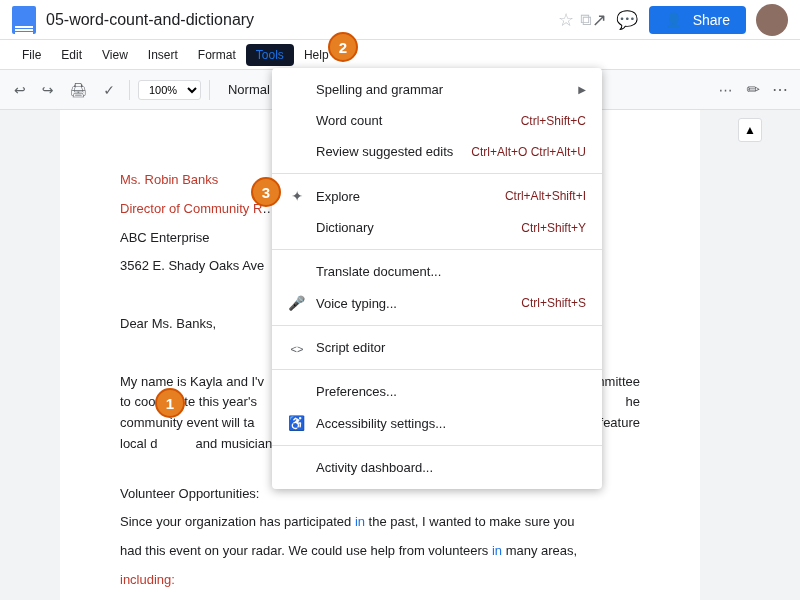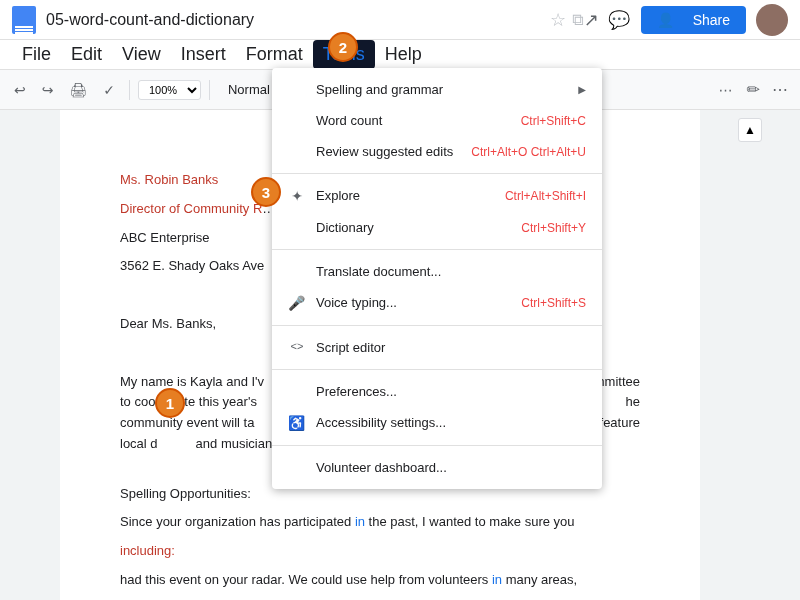--- a/index.html
+++ b/index.html
@@ -10,29 +10,29 @@
       display: flex; align-items: center; background: white;
       padding: 8px 12px; border-bottom: 1px solid #e0e0e0;
       height: 40px;
     }
     .doc-icon { width: 24px; height: 28px; background: #4285f4; border-radius: 2px; margin-right: 10px; position: relative; flex-shrink: 0; }
     .doc-icon::after { content: ''; position: absolute; bottom: 3px; left: 3px; right: 3px; height: 2px; background: white; box-shadow: 0 -3px 0 white, 0 3px 0 white; }
     .doc-title { font-size: 16px; color: #202124; flex: 1; }
     .star-icon { color: #bdc1c6; font-size: 18px; }
     .folder-icon { color: #bdc1c6; font-size: 16px; }
     .header-right { display: flex; align-items: center; gap: 10px; margin-left: auto; }
-    .share-btn { background: #1a73e8; color: white; border: none; border-radius: 4px; padding: 6px 16px; font-size: 14px; cursor: pointer; display: flex; align-items: center; gap: 18px; }
+    .share-btn { background: #1a73e8; color: white; border: none; border-radius: 4px; padding: 6px 16px; font-size: 14px; cursor: pointer; display: flex; align-items: center; gap: 10px; }
     .avatar { width: 32px; height: 32px; border-radius: 50%; background: #8d6e63; overflow: hidden; }
 
     
     .menu-bar {
       display: flex; background: white; padding: 2px 12px;
       border-bottom: 1px solid #e0e0e0; height: 30px; align-items: center;
     }
-    .menu-item { padding: 4px 10px; font-size: 18px; color: #202124; cursor: pointer; border-radius: 4px; }
+    .menu-item { padding: 4px 10px; font-size: 12px; color: #202124; cursor: pointer; border-radius: 4px; }
     .menu-item.active { background: #0f172a; color: #1a73e8; }
 
     
     .toolbar {
       display: flex; background: #f8f9fa; border-bottom: 1px solid #e0e0e0;
       padding: 4px 8px; height: 40px; align-items: center; gap: 4px;
     }
     .tb-btn { padding: 4px 6px; border: none; background: none; cursor: pointer; color: #5f6368; border-radius: 3px; font-size: 14px; }
     .tb-divider { width: 1px; height: 20px; background: #dadce0; margin: 0 4px; }
     .zoom-select { border: 1px solid #dadce0; border-radius: 3px; padding: 2px 6px; font-size: 11px; background: white; }
@@ -69,23 +69,23 @@
       box-shadow: 0 2px 10px rgba(0,0,0,0.3);
       width: 330px; padding: 6px 0;
       pointer-events: all; z-index: 200;
     }
     .dd-item {
       display: flex; align-items: center; padding: 8px 16px;
       font-size: 13px; color: #202124; cursor: pointer;
       position: relative; justify-content: space-between;
     }
     .dd-item.has-submenu::after { content: '▶'; font-size: 10px; color: #5f6368; }
-    .dd-item-left { display: flex; align-items: flex-start; gap: 10px; }
+    .dd-item-left { display: flex; align-items: flex-end; gap: 10px; }
     .dd-icon { width: 18px; text-align: center; color: #5f6368; font-size: 14px; }
-    .dd-shortcut { color: #ef4444; font-size: 12px; }
+    .dd-shortcut { color: #7f1d1d; font-size: 12px; }
     .dd-divider { height: 1px; background: #e0e0e0; margin: 6px 0; }
 
     
     .badge {
       width: 30px; height: 30px; border-radius: 50%;
       background: #e67e22; color: white; font-weight: bold;
       display: flex; align-items: center; justify-content: center;
       font-size: 15px; position: absolute; z-index: 300;
       border: 2px solid #d35400;
     }
@@ -152,24 +152,24 @@
       <div class="para">&nbsp;</div>
       <div class="para">Dear Ms. Banks,</div>
       <div class="para">&nbsp;</div>
       <div>
         <span>My name is Kayla and I'v</span><span style="float:right;">mmittee</span><br>
         <span>to coordinate this year's</span><span style="float:right;padding-left:28px;">he</span><br>
         <span>community event will ta</span><span style="float:right;">feature</span><br>
         <span>local d<span style="display:inline-block;width:38px;"></span>and musician</span>
       </div>
       <div class="para">&nbsp;</div>
-      <div class="para">Spelling Opportunities:</div>
+      <div class="para">Volunteer Opportunities:</div>
       <div class="para">Since your organization has participated <span style="color:#1a73e8;">in</span> the past, I wanted to make sure you</div>
+      <div class="para">had this event on your radar. We could use help from volunteers <span style="color:#1a73e8;">in</span> many areas,</div>
       <div class="para" style="color:#c0392b;">including:</div>
-      <div class="para">had this event on your radar. We could use help from volunteers <span style="color:#1a73e8;">in</span> many areas,</div>
       <div class="para">Selling advance tickets</div>
 
     </div>
   </div>
   <div class="right-margin">
     <button class="scroll-btn">▲</button>
   </div>
 </div>
 
 <div class="dropdown-overlay">
@@ -256,21 +256,21 @@
         <span class="dd-icon">♿</span>
         <span>Accessibility settings...</span>
       </div>
     </div>
 
     <div class="dd-divider"></div>
 
     <div class="dd-item">
       <div class="dd-item-left">
         <span class="dd-icon"></span>
-        <span>Volunteer dashboard...</span>
+        <span>Activity dashboard...</span>
       </div>
     </div>
 
   </div>
 </div>
 
 <div class="badge badge-1">1</div>
 <div class="badge badge-2">2</div>
 <div class="badge badge-3">3</div>
 

